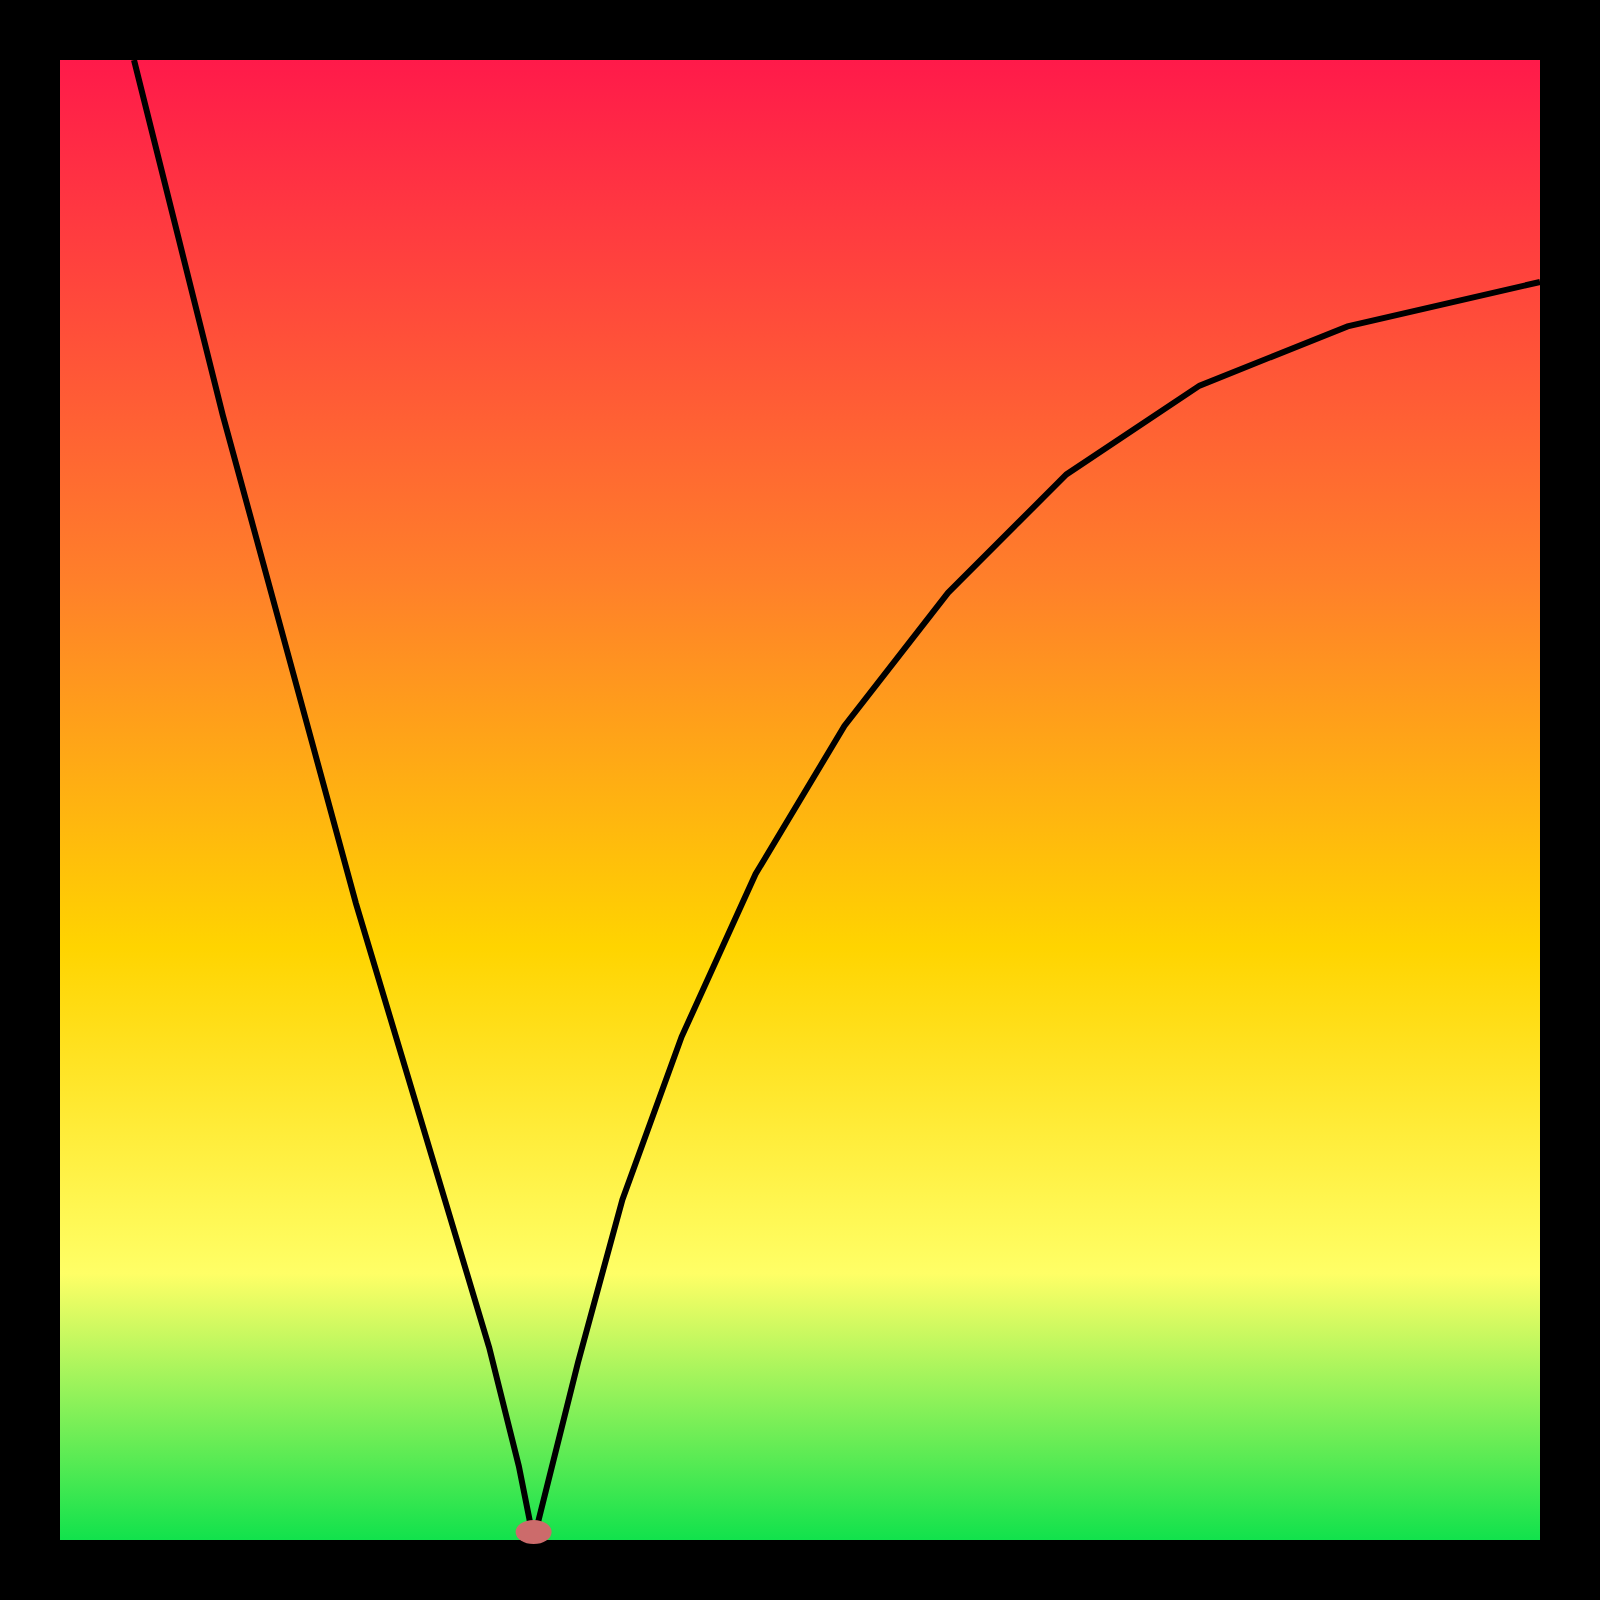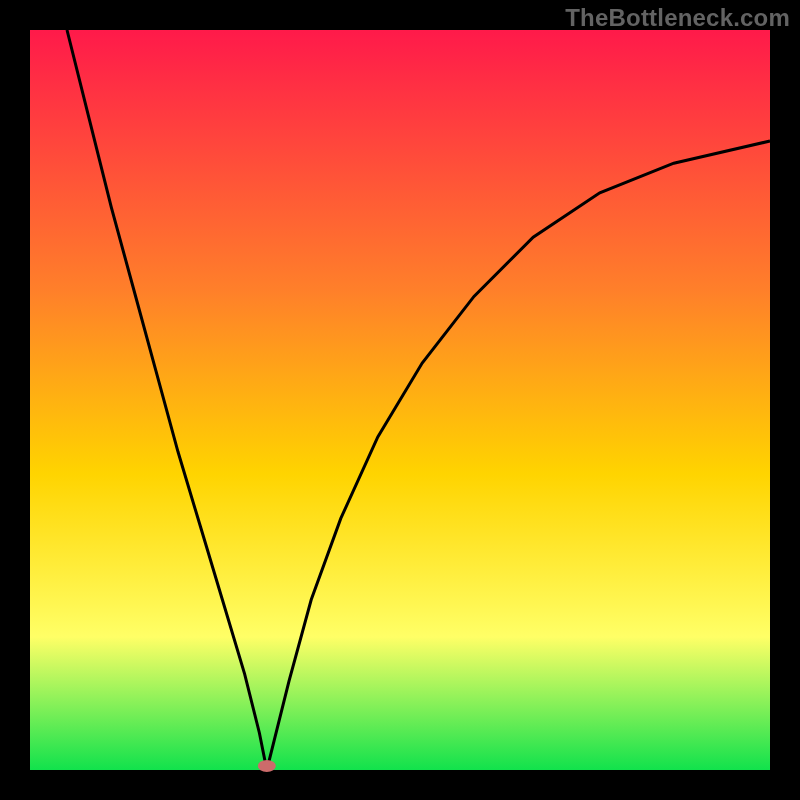--- a/index.html
+++ b/index.html
@@ -28,21 +28,20 @@
   }
   .plot {
     position: absolute;
     display: block;
   }
 </style>
 </head>
 <body>
 
 <div class="frame">
-  <div class="watermark">TheBottleneck.com</div>
 
   <svg class="plot" width="800" height="800" viewBox="0 0 800 800">
     <defs>
       <linearGradient id="bg-grad" x1="0" y1="0" x2="0" y2="1">
         <stop id="g0" offset="0%" stop-color="#ff1a4a"></stop>
         <stop id="g1" offset="35%" stop-color="#ff7f2a"></stop>
         <stop id="g2" offset="60%" stop-color="#ffd400"></stop>
         <stop id="g3" offset="82%" stop-color="#ffff66"></stop>
         <stop id="g4" offset="100%" stop-color="#11e24c"></stop>
       </linearGradient>

